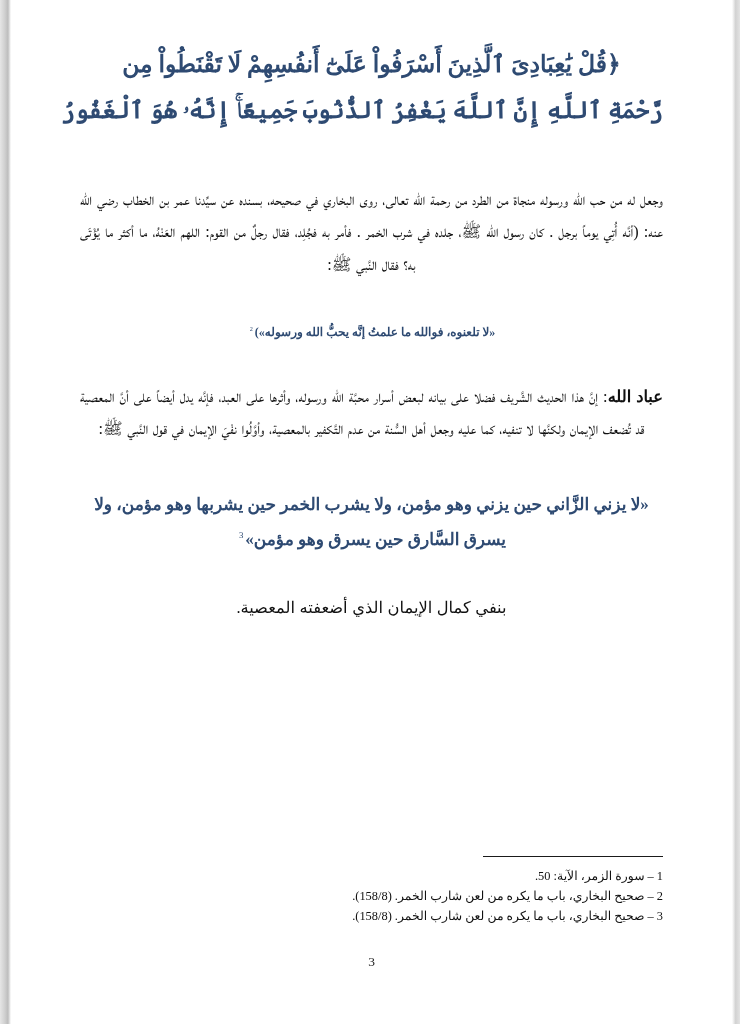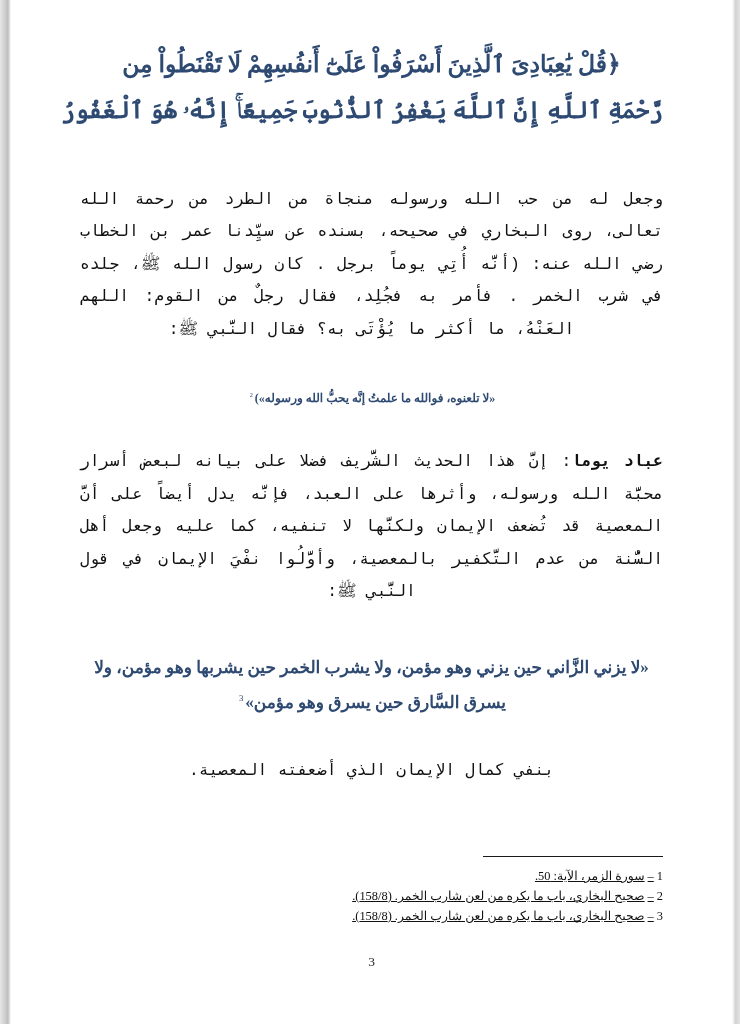--- a/index.html
+++ b/index.html
@@ -71,21 +71,21 @@
   }
 
   
   .para {
     direction: rtl;
     text-align: justify;
     text-align-last: center;
     color: #111111;
     font-size: 16.3px;
     line-height: 2.00;
-    font-family: Liberation Mono, monospace;
+    font-family: Liberation Serif, serif;
     word-spacing: 0.5px;
   }
   .para.p1 { margin-top: 50px; }
   .para.p2 { margin-top: 36px; }
   .para.closing {
     margin-top: 34px;
     text-align: right;
     text-align-last: center;
   }
   .bold-inline { font-weight: bold; }
@@ -122,21 +122,20 @@
     margin: 0 0 9px auto;
   }
   .fn-row {
     direction: rtl;
     font-size: 12.4px;
     line-height: 1.62;
     color: #111111;
     text-align: right;
     font-family: "Liberation Serif", "DejaVu Serif", serif;
     white-space: nowrap;
-    text-decoration: underline;
   }
   .fn-row .fn-num {
     unicode-bidi: isolate;
     direction: ltr;
     display: inline-block;
   }
   .fn-row .fn-dash { padding: 0 3px; }
 
   
   .page-number {
@@ -163,21 +162,21 @@
 
     <div class="quran-block">
       <span class="quran-line">﴿قُلْ يَٰعِبَادِىَ ٱلَّذِينَ أَسْرَفُواْ عَلَىٰٓ أَنفُسِهِمْ لَا تَقْنَطُواْ مِن</span>
       <span class="quran-line">رَّحْمَةِ ٱللَّهِ إِنَّ ٱللَّهَ يَغْفِرُ ٱلذُّنُوبَ جَمِيعًاۚ إِنَّهُۥ هُوَ ٱلْغَفُورُ</span>
     </div>
 
     <p class="para p1">وجعل له من حب الله ورسوله منجاة من الطرد من رحمة الله تعالى، روى البخاري في صحيحه، بسنده عن سيِّدنا عمر بن الخطاب رضي الله عنه: (أنَّه أُتِي يوماً برجل . كان رسول الله ﷺ، جلده في شرب الخمر . فأمر به فجُلِد، فقال رجلٌ من القوم: اللهم العَنْهُ، ما أكثر ما يُؤْتَى به؟ فقال النَّبي ﷺ:</p>
 
     <div class="hadith h1"><span>«لا تلعنوه، فوالله ما علمتُ إنَّه يحبُّ الله ورسوله»)</span><sup class="fn">2</sup></div>
 
-    <p class="para p2"><span class="bold-inline">عباد يوما</span><span>: إنَّ هذا الحديث الشَّريف فضلا على بيانه لبعض أسرار محبَّة الله ورسوله، وأثرها على العبد، فإنَّه يدل أيضاً على أنَّ المعصية قد تُضعف الإيمان ولكنَّها لا تنفيه، كما عليه وجعل أهل السُّنة من عدم التَّكفير بالمعصية، وأوَّلُوا نفْيَ الإيمان في قول النَّبي ﷺ:</span></p>
+    <p class="para p2"><span class="bold-inline">عباد الله</span><span>: إنَّ هذا الحديث الشَّريف فضلا على بيانه لبعض أسرار محبَّة الله ورسوله، وأثرها على العبد، فإنَّه يدل أيضاً على أنَّ المعصية قد تُضعف الإيمان ولكنَّها لا تنفيه، كما عليه وجعل أهل السُّنة من عدم التَّكفير بالمعصية، وأوَّلُوا نفْيَ الإيمان في قول النَّبي ﷺ:</span></p>
 
     <div class="hadith h2">
       <span>«لا يزني الزَّاني حين يزني وهو مؤمن، ولا يشرب الخمر حين يشربها وهو</span>
       <span>مؤمن، ولا يسرق السَّارق حين يسرق وهو مؤمن»</span><sup class="fn">3</sup>
     </div>
 
     <p class="para closing">بنفي كمال الإيمان الذي أضعفته المعصية.</p>
 
   </div>
 

